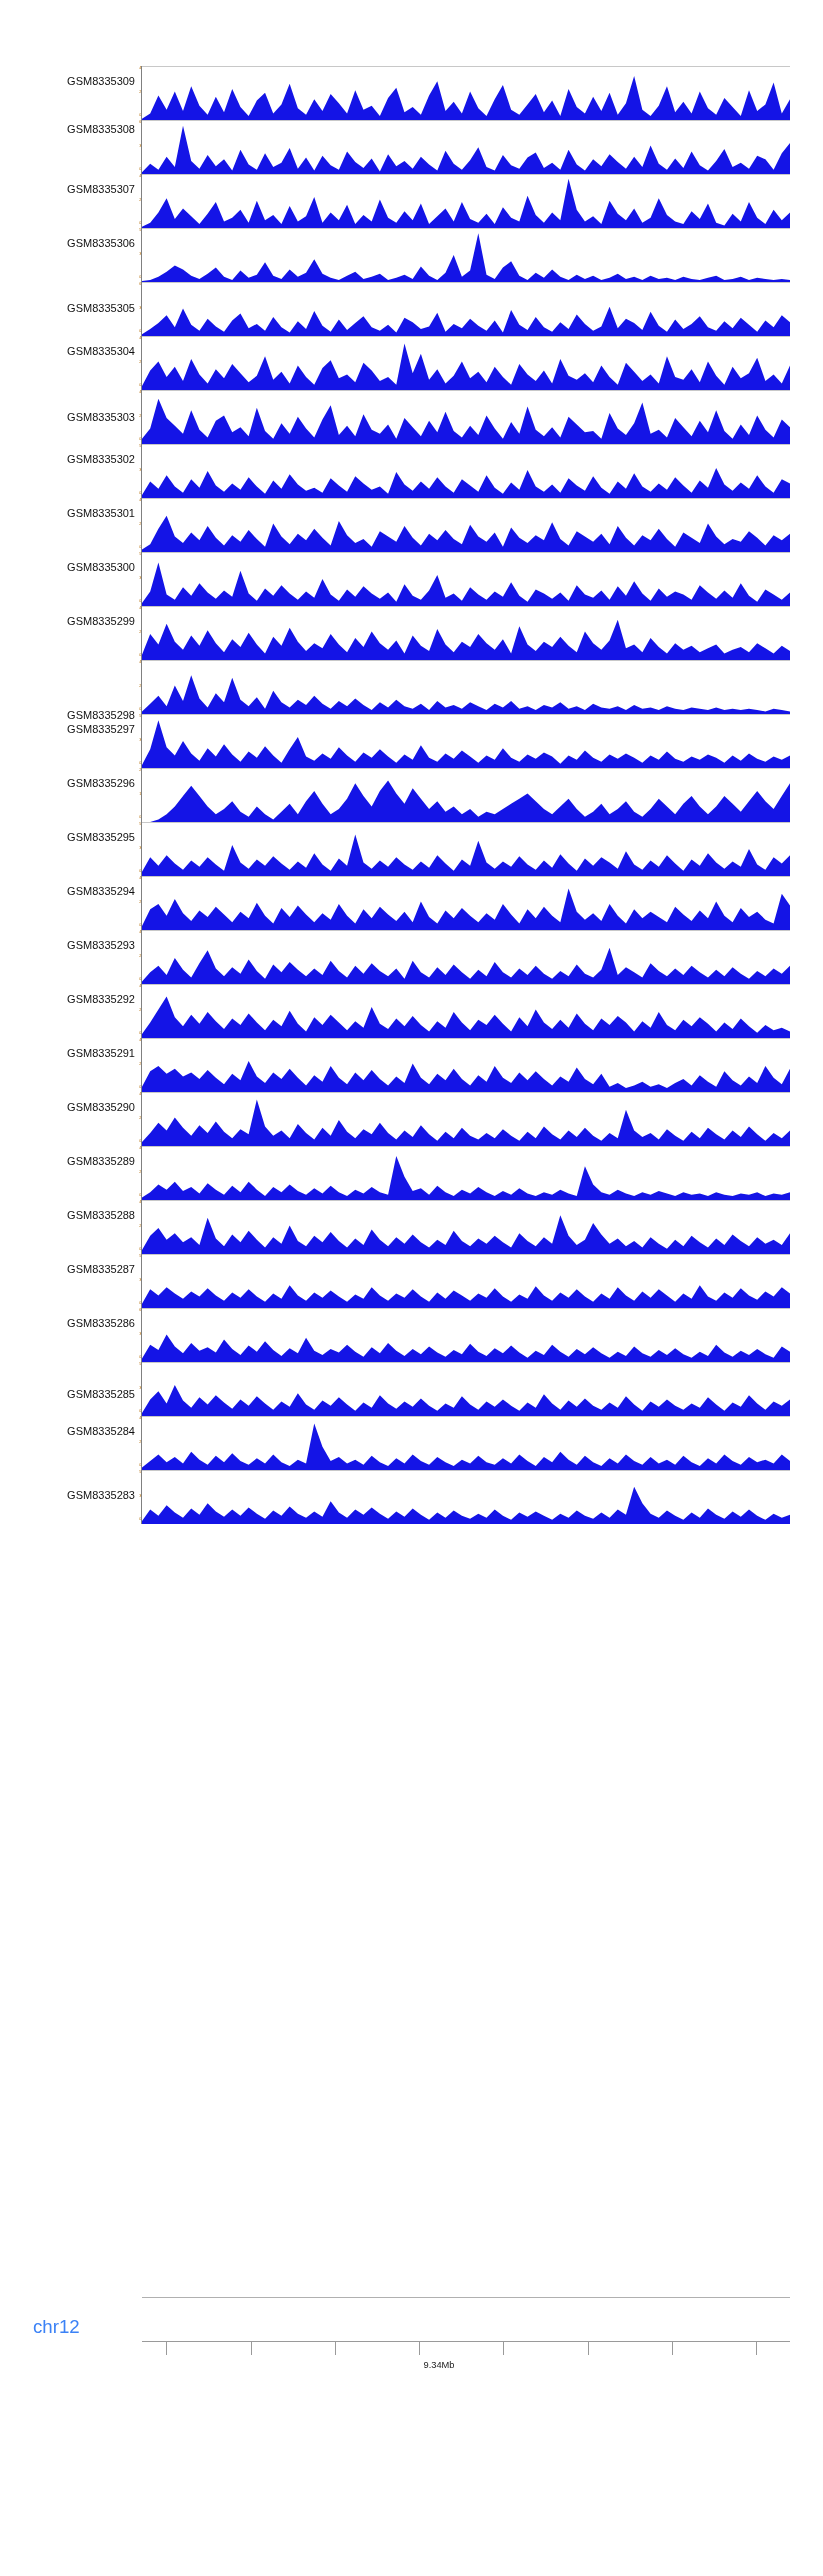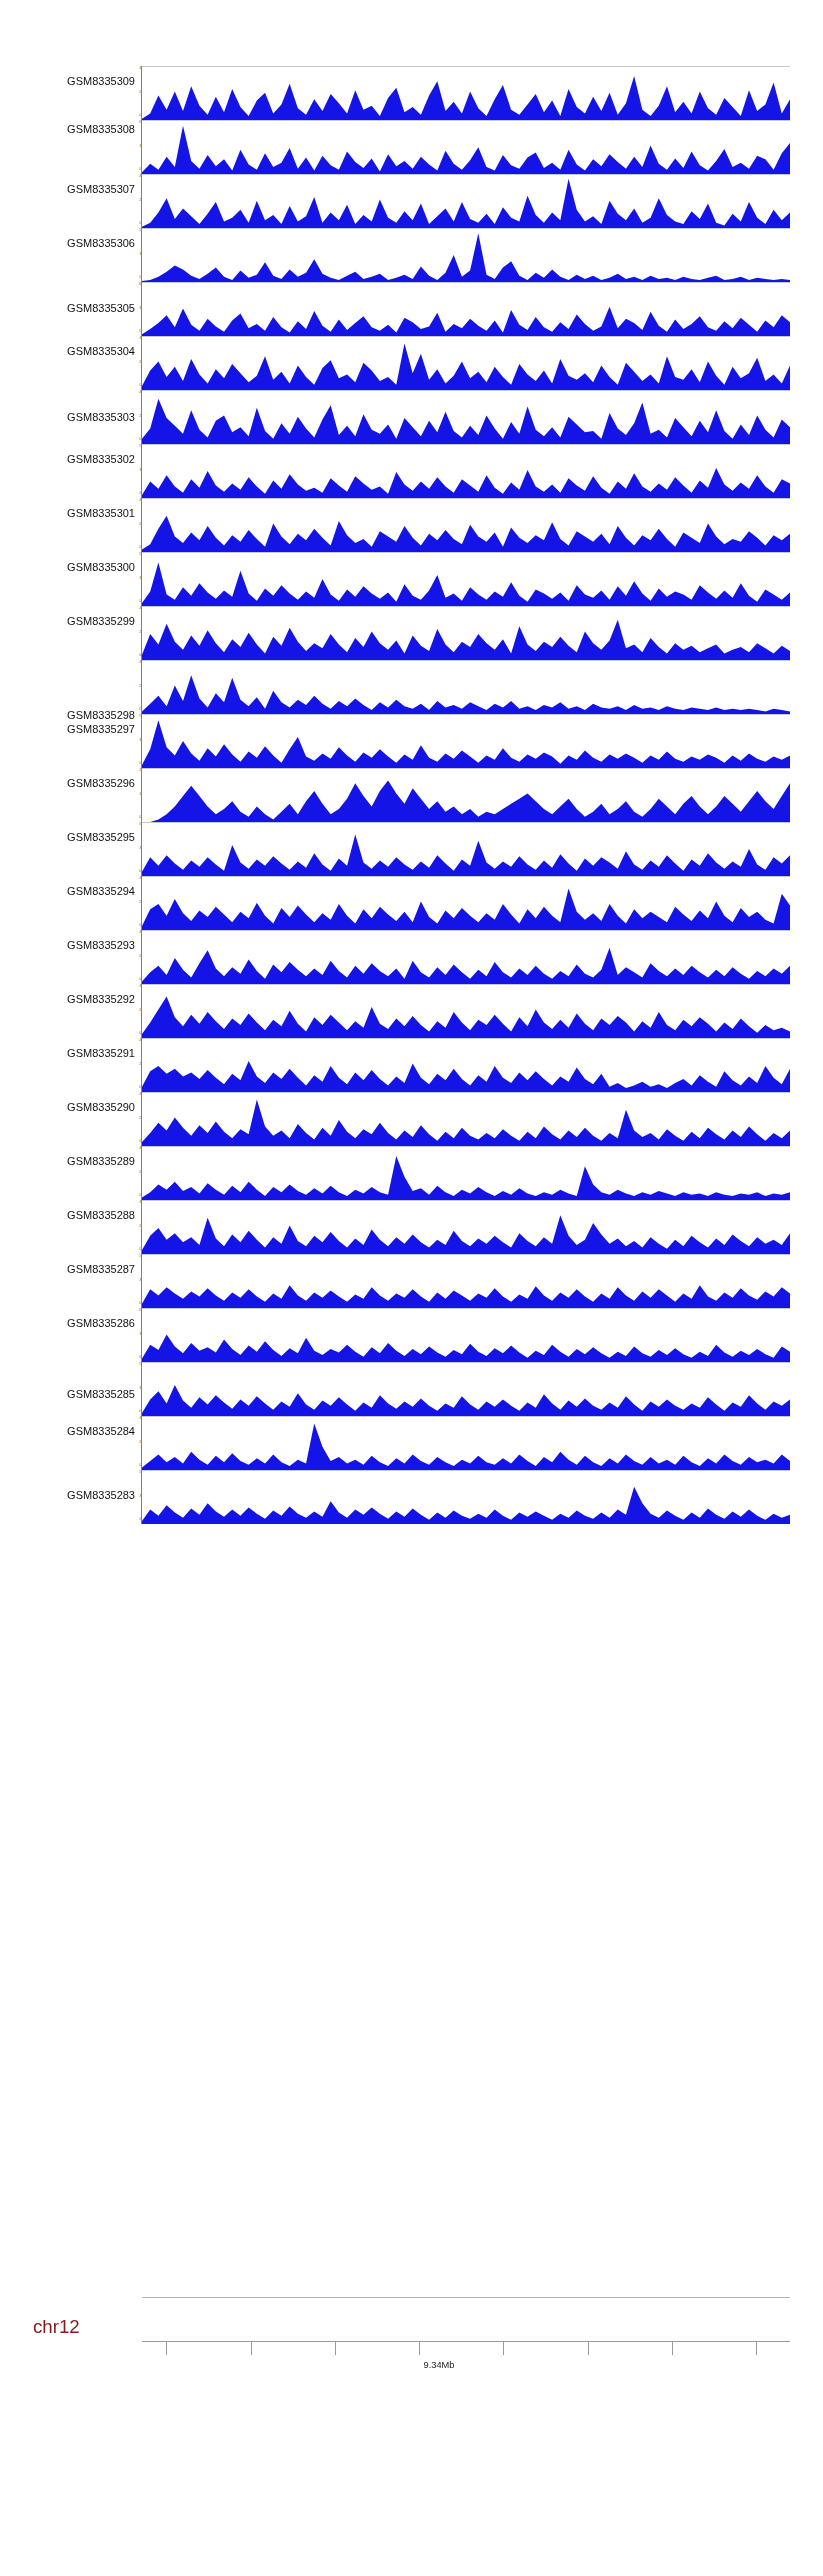--- a/index.html
+++ b/index.html
@@ -101,21 +101,21 @@
     left: 0;
     top: 2293px;
     width: 824px;
     height: 137px;
   }
   #chrom-name {
     position: absolute;
     left: 33px;
     top: 23px;
     font-size: 18.7px;
-    color: #7f1d1d;
+    color: #3b82f6;
     font-family: "Liberation Sans", sans-serif;
   }
   #axis-rule {
     position: absolute;
     left: 142px;
     top: 3.8px;
     width: 648px;
     height: 1.1px;
     background: #b0b0b0;
   }

